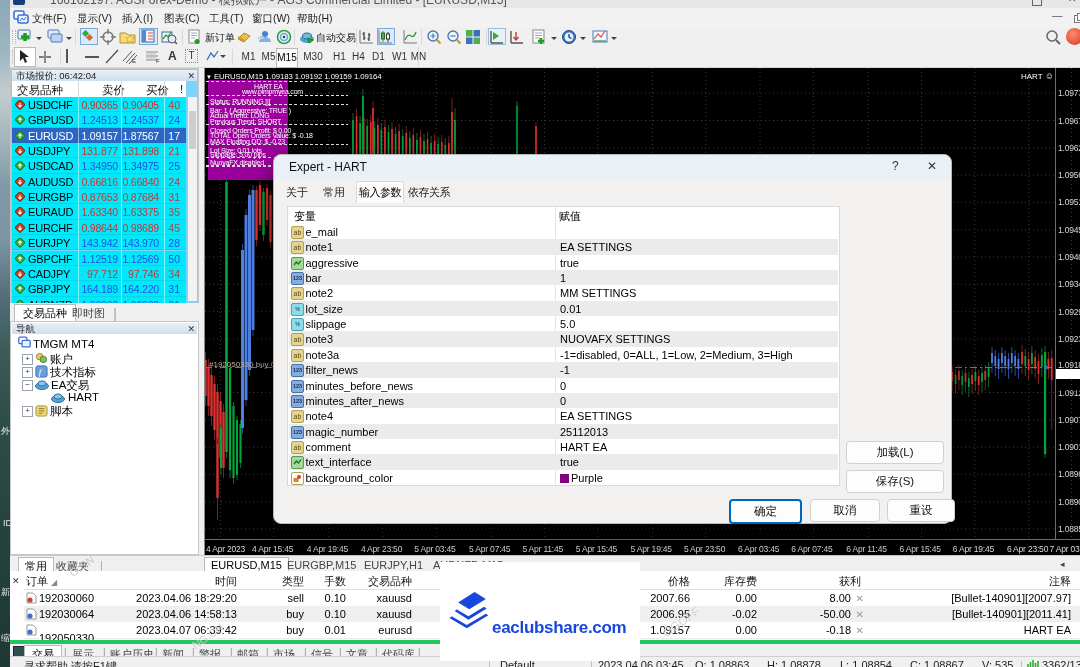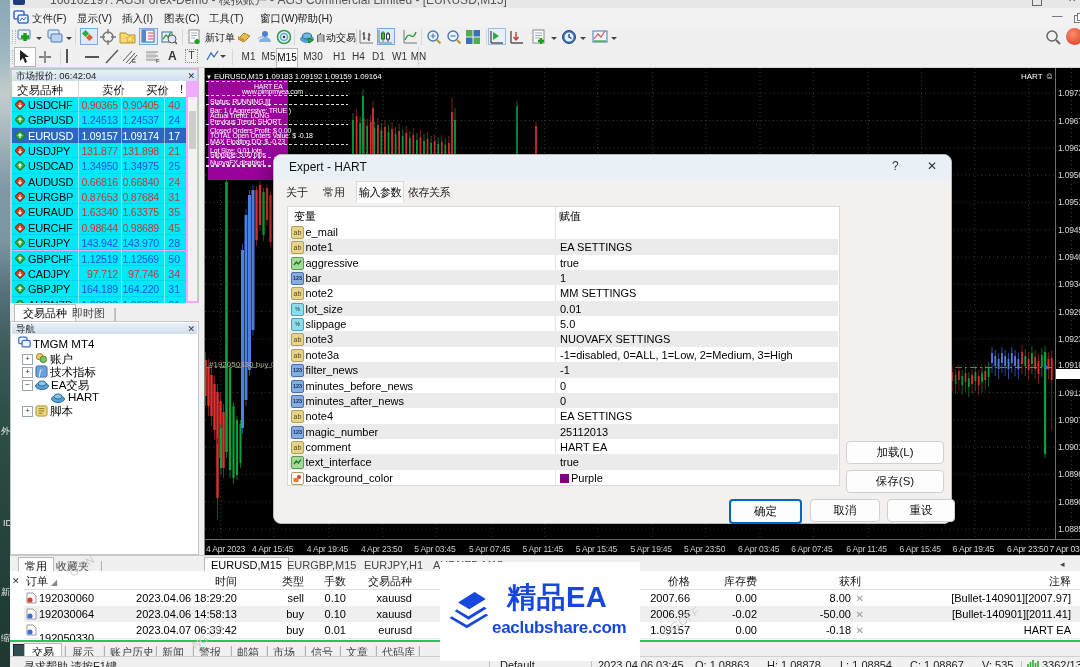--- a/index.html
+++ b/index.html
@@ -14,21 +14,21 @@
 #cap{left:10px;top:0;width:1070px;height:8px;background:#e7e7e7;overflow:hidden;border-bottom:1px solid #d9d9d9;}
 
 #menu{left:10px;top:8px;width:1070px;height:19px;background:#f2f2f2;}
 #menu .mi{position:absolute;top:4px;font-size:10.5px;color:#222;}
 
 #tb1{left:10px;top:27px;width:1070px;height:20px;background:#f0f0f0;border-bottom:1px solid #e3e3e3;}
 #tb2{left:10px;top:47px;width:1070px;height:20px;background:#f0f0f0;border-bottom:1px solid #d6d6d6;}
 .sep{position:absolute;top:2px;width:1px;height:16px;background:#d8d8d8;}
 .tfbtn{position:absolute;top:1px;width:25px;height:18px;font-size:10px;color:#333;text-align:center;line-height:18px;}
 
-#mw{left:10px;top:68px;width:189px;height:250px;background:#f0abfc;border:1px solid #c6c6c6;box-sizing:border-box;}
+#mw{left:10px;top:68px;width:189px;height:250px;background:#7dd3fc;border:1px solid #c6c6c6;box-sizing:border-box;}
 .ptitle{position:absolute;left:1px;top:1px;right:1px;height:11px;
  background:linear-gradient(180deg,#e9f1f8,#cfdeed);font-size:9.5px;color:#222;padding-left:4px;line-height:11px;}
 .pclose{position:absolute;right:3px;top:0px;font-size:9px;color:#333;}
 #mwsb{position:absolute;right:1px;top:28px;width:9px;bottom:16px;background:#f2f2f2;}
 #mwsb .th{position:absolute;left:1px;top:14px;width:7px;height:38px;background:#cdcdcd;}
 .tab{position:absolute;font-size:11px;color:#444;top:2px;}
 .tabsel{background:#fff;border:1px solid #b9b9b9;border-bottom:none;color:#000;padding:1px 8px 2px 8px;top:1px;}
 
 #nav{left:10px;top:321px;width:189px;height:234px;background:#fff;border:1px solid #c6c6c6;box-sizing:border-box;}
 .tnode{position:absolute;font-size:11.5px;color:#000;}
@@ -37,21 +37,21 @@
 #chart{left:204px;top:68px;width:876px;height:487px;background:#000;border-left:1px solid #8a8a8a;box-sizing:border-box;}
 #paxis{position:absolute;left:850px;top:0;width:26px;height:471px;border-left:1px solid #6e6e6e;}
 .pl{position:absolute;left:2px;color:#d8d8d8;font-size:8.5px;white-space:nowrap;letter-spacing:-.2px;}
 .tl{position:absolute;color:#d8d8d8;font-size:8.5px;top:7px;white-space:nowrap;letter-spacing:-.2px;}
 #taxis{position:absolute;left:0;top:471px;width:876px;height:16px;border-top:1px solid #6e6e6e;background:#000;}
 
 #term{left:10px;top:571px;width:1070px;height:69px;background:#fff;}
 #term .hd{position:absolute;top:3px;font-size:11px;color:#111;}
 #term .cell{position:absolute;font-size:11px;color:#000;}
 
-#btabs{left:10px;top:640px;width:1070px;height:16px;background:#f0f0f0;border-top:2px solid #22c55e;}
+#btabs{left:10px;top:640px;width:1070px;height:16px;background:#f0f0f0;border-top:4px solid #22c55e;}
 #btabs .tab{font-size:11px;}
 #status{left:10px;top:656px;width:1070px;height:11px;background:#f0f0f0;border-top:1px solid #cfcfcf;overflow:hidden;}
 #status .st{position:absolute;top:2px;font-size:11px;color:#222;}
 
 #dlg{left:273px;top:154px;width:679px;height:370px;background:#f3f1f0;border-radius:8px;
  box-shadow:0 10px 24px rgba(0,0,0,.55);border:1px solid #b8b8b8;box-sizing:border-box;}
 #dlgtitle{position:absolute;left:0;top:0;right:0;height:24px;background:#e9f1f6;border-radius:8px 8px 0 0;}
 #dlg .dtab{position:absolute;top:30px;font-size:11px;color:#1a1a1a;}
 #dtable{position:absolute;left:13px;top:51px;width:553px;height:280px;background:#fff;border:1px solid #d9d9d9;box-sizing:border-box;}
 .drow{position:absolute;left:1px;right:1px;height:15.4px;}
@@ -82,21 +82,21 @@
  <svg class="abs" style="left:3px;top:2px;" width="16" height="15" viewBox="0 0 16 15">
   <rect x="1" y="1" width="10" height="8" rx="1.5" fill="#fff" stroke="#3d6fd6" stroke-width="1.6"></rect>
   <rect x="5" y="5" width="10" height="8" rx="1.5" fill="#eef4ff" stroke="#3d6fd6" stroke-width="1.6"></rect>
   <path d="M7 11 l2 -3 l2 2 l2 -3" stroke="#3d6fd6" stroke-width="1" fill="none"></path>
  </svg>
  <div class="mi" style="left:22px;">文件(F)</div>
  <div class="mi" style="left:67px;">显示(V)</div>
  <div class="mi" style="left:112px;">插入(I)</div>
  <div class="mi" style="left:154px;">图表(C)</div>
  <div class="mi" style="left:199px;">工具(T)</div>
- <div class="mi" style="left:250px;">窗口(W)</div>
+ <div class="mi" style="left:242px;">窗口(W)</div>
  <div class="mi" style="left:287px;">帮助(H)</div>
  <div class="mi" style="left:1042px;top:1px;color:#555;">—</div>
  <div class="tx" style="left:1064px;top:7px;width:7px;height:6px;border:1px solid #777;background:#fff;"></div>
  <div class="tx" style="left:1067px;top:5px;width:7px;height:6px;border:1px solid #777;background:#fff;"></div>
 </div>
 <div id="tb1" class="abs">
  <div class="tx" style="left:2px;top:3px;width:2px;height:14px;border-left:1px dotted #b5b5b5;border-right:1px dotted #b5b5b5;"></div>
  <svg class="abs" style="left:7px;top:2px;" width="26" height="16" viewBox="0 0 26 16">
   <rect x="1" y="1" width="12" height="9" rx="1" fill="#e8f0fb" stroke="#4a7ab5"></rect>
   <path d="M8 4 v8 M4 8 h8" stroke="#18a018" stroke-width="3.4"></path>
@@ -311,21 +311,21 @@
         <div class="abs" style="left:109px;top:0;width:1px;height:15.35px;background:rgba(255,255,255,.5);"></div>
         <div class="abs" style="left:152px;top:0;width:1px;height:15.35px;background:rgba(255,255,255,.5);"></div>
       </div>
       <div class="abs" style="left:0;top:30.7px;width:174px;height:15.35px;background:#2a67c5;box-shadow:inset 0 -1px 0 rgba(0,100,110,.14);">
         <svg class="abs" style="left:3px;top:3px;" width="10" height="10" viewBox="0 0 10 10">
           <rect x="1.2" y="1.2" width="7" height="7" rx="1" transform="rotate(45 5 5)" fill="#3fae3f" stroke="#1f7a1f" stroke-width="1"></rect>
           <path d="M5 3 L5 7 M3.4 4.6 L5 3 L6.6 4.6" stroke="#fff" stroke-width="1.1" fill="none"></path>
         </svg>
         <div class="tx" style="left:16px;top:2px;font-size:11px;letter-spacing:-.2px;color:#fff;">EURUSD</div>
         <div class="tx" style="right:68px;top:2px;font-size:10.5px;letter-spacing:-.2px;color:#fff;">1.09157</div>
-        <div class="tx" style="right:27px;top:2px;font-size:10.5px;letter-spacing:-.2px;color:#fff;">1.09174</div>
+        <div class="tx" style="right:27px;top:2px;font-size:10.5px;letter-spacing:-.2px;color:#fff;">1.87567</div>
         <div class="tx" style="right:6px;top:2px;font-size:10.5px;color:#fff;">17</div>
         <div class="abs" style="left:66px;top:0;width:1px;height:15.35px;background:rgba(255,255,255,.5);"></div>
         <div class="abs" style="left:109px;top:0;width:1px;height:15.35px;background:rgba(255,255,255,.5);"></div>
         <div class="abs" style="left:152px;top:0;width:1px;height:15.35px;background:rgba(255,255,255,.5);"></div>
       </div>
       <div class="abs" style="left:0;top:46.05px;width:174px;height:15.35px;background:#00e9fa;box-shadow:inset 0 -1px 0 rgba(0,100,110,.14);">
         <svg class="abs" style="left:3px;top:3px;" width="10" height="10" viewBox="0 0 10 10">
           <rect x="1.2" y="1.2" width="7" height="7" rx="1" transform="rotate(45 5 5)" fill="#d8431f" stroke="#7c2810" stroke-width="1"></rect>
           <path d="M5 7 L5 3 M3.4 5.4 L5 7 L6.6 5.4" stroke="#fff" stroke-width="1.1" fill="none"></path>
         </svg>
@@ -1055,15 +1055,14 @@
 </div>
 
 <div id="wm" class="abs">
  <svg class="abs" style="left:6px;top:22px;" width="45" height="48" viewBox="0 0 52 55">
   <g fill="#1747dd">
    <path d="M14 21 L33 9 L46 17 L27 29 Z"></path>
    <path d="M10 31 L13 29 L14 30 L26 37 L44 26 L47 28 L26 41 Z"></path>
    <path d="M6 40 L9 38 L10 39 L26 48 L48 35 L51 37 L26 52 Z" transform="translate(-2 -1)"></path>
   </g>
  </svg>
- <div class="tx" style="left:67px;top:16px;font-size:29px;font-weight:bold;color:#1747dd;letter-spacing:.5px;">精品EA</div>
  <div class="tx" style="left:52px;top:56px;font-size:17px;font-weight:bold;color:#1747dd;letter-spacing:-.3px;">eaclubshare.com</div>
 </div>
 
 </body></html>

